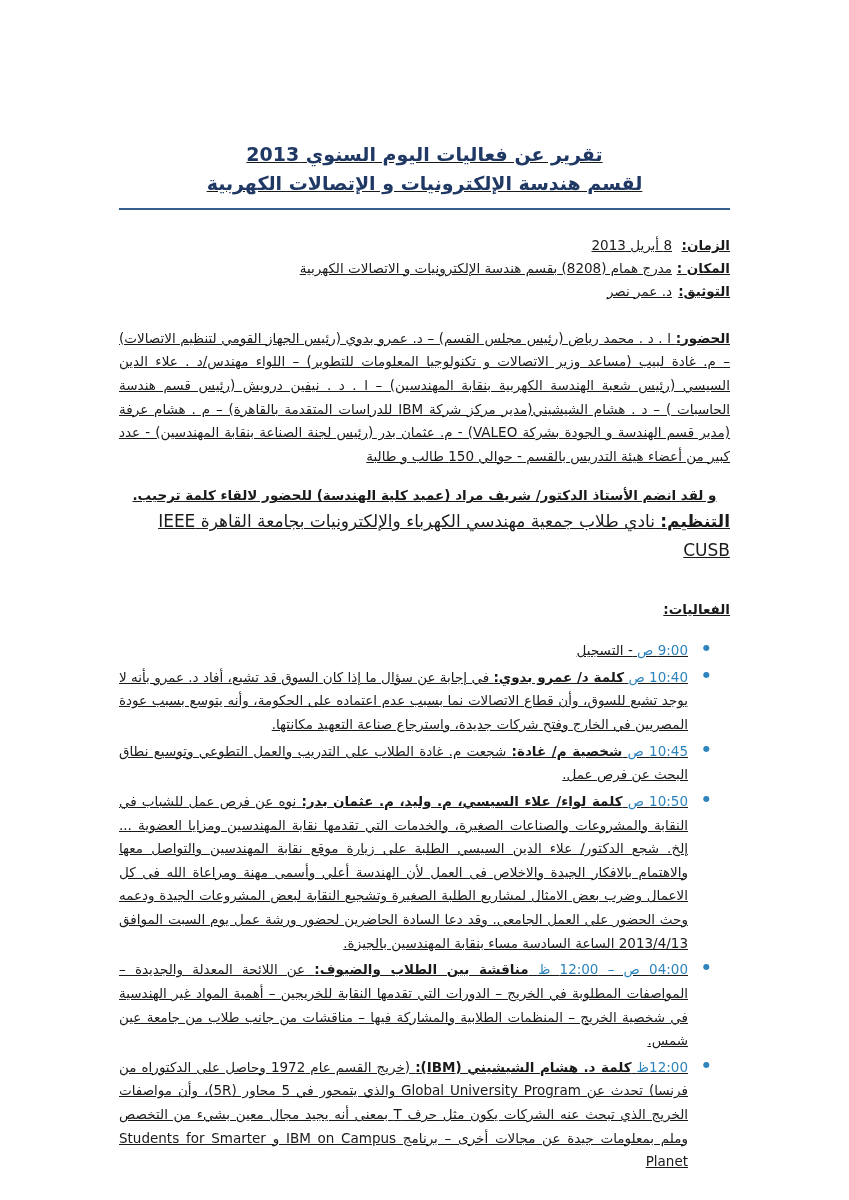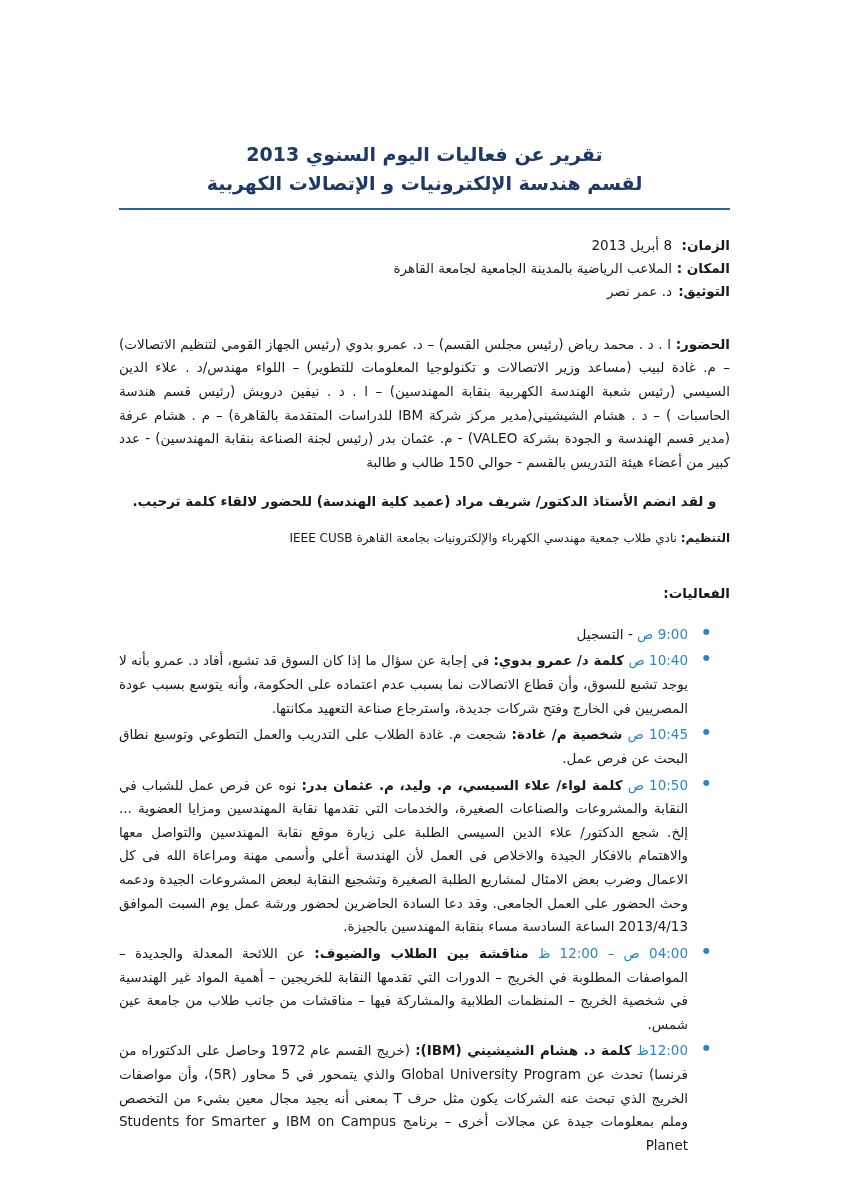--- a/index.html
+++ b/index.html
@@ -7,20 +7,21 @@
   body {
     width:849px; height:1200px;
     font-family:"DejaVu Sans", sans-serif;
     color:#1a1a1a;
     overflow:hidden;
   }
   .page {
     direction:rtl;
     width:849px; height:1200px;
     padding:140px 119px 40px 119px;
+    text-decoration:underline;
   }
   
   .doc-title {
     text-align:center;
     color:var(--title_color,#1F3864);
     font-size:19px;
     font-weight:bold;
     line-height:1.55;
   }
   .title-divider {
@@ -29,34 +30,33 @@
     margin-top:9px;
     margin-bottom:0;
   }
   
   .meta { margin-top:24px; font-size:13.5px; line-height:1.7; }
   .meta-row { display:flex; align-items:flex-start; }
   .meta-label { font-weight:bold; width:58px; flex:0 0 58px; }
   .meta-values { flex:1; }
   
   .attendance {
-    margin-top:30px;
+    margin-top:24px;
     font-size:13.5px; line-height:1.75;
     text-align:justify;
   }
   .attendance b { font-weight:bold; }
   .welcome {
     margin-top:16px;
     font-size:13.5px; line-height:1.7;
     font-weight:bold;
     text-align:center;
   }
   .org {
-    margin-top:15px;
-    font-size:12px; line-height:1.7;
+    font-size:17px; line-height:1.7;
   }
   .org b { font-weight:bold; }
   .section-heading {
     margin-top:36px;
     font-size:13.5px;
     font-weight:bold;
   }
   
   .activities { list-style:none; margin-top:22px; }
   .activities li {
@@ -92,21 +92,21 @@
   <section class="meta">
     <div class="meta-row">
       <span class="meta-label">الزمان:</span>
       <div class="meta-values">
         <div>8 أبريل 2013</div>
       </div>
     </div>
     <div class="meta-row">
       <span class="meta-label">المكان :</span>
       <div class="meta-values">
-        <div>الملاعب الرياضية بالمدينة الجامعية لجامعة القاهرة</div>
+        <div>مدرج همام (8208) بقسم هندسة الإلكترونيات و الاتصالات الكهربية</div>
       </div>
     </div>
     <div class="meta-row">
       <span class="meta-label">التوثيق:</span>
       <div class="meta-values">
         <div>د. عمر نصر</div>
       </div>
     </div>
   </section>
 

